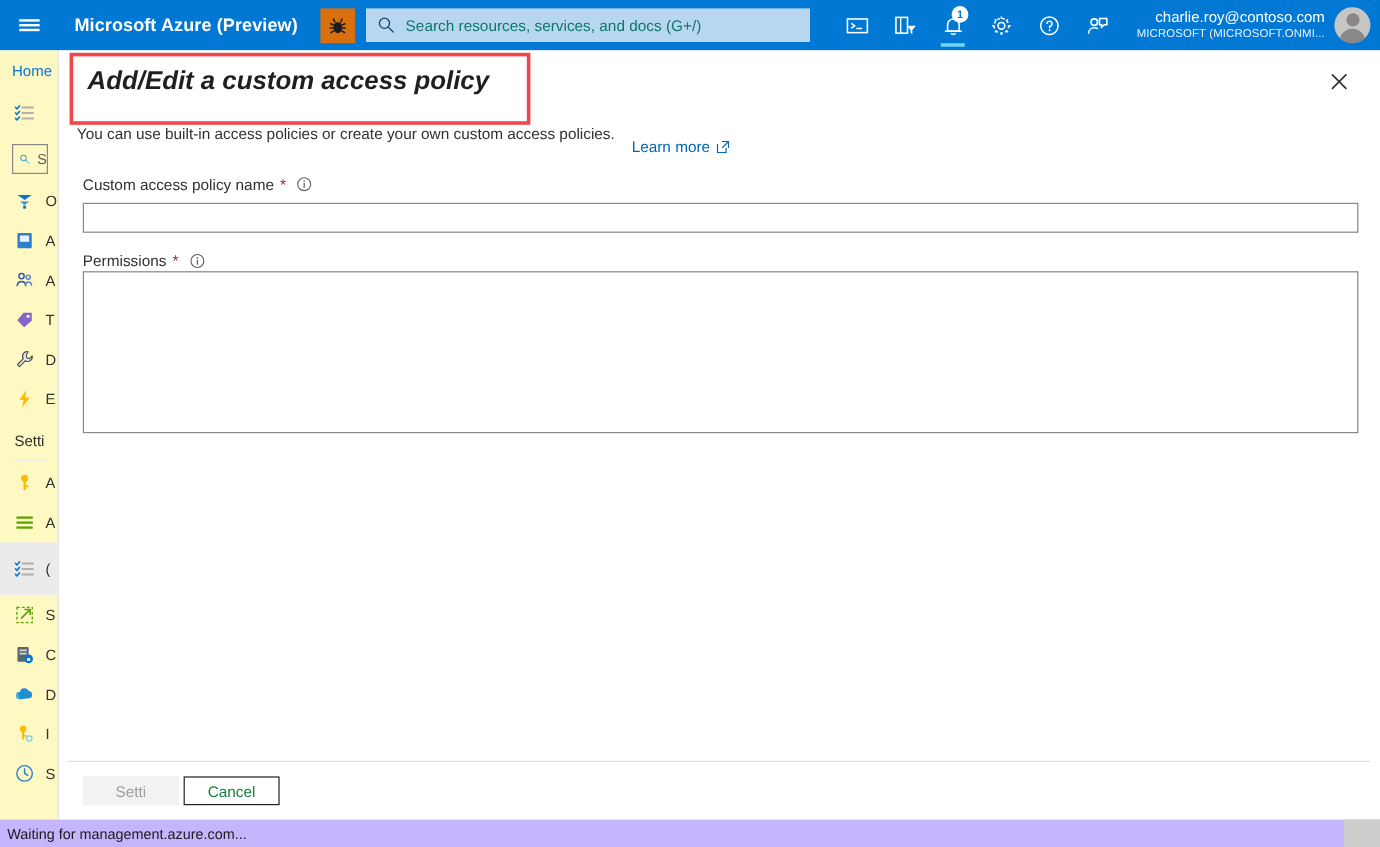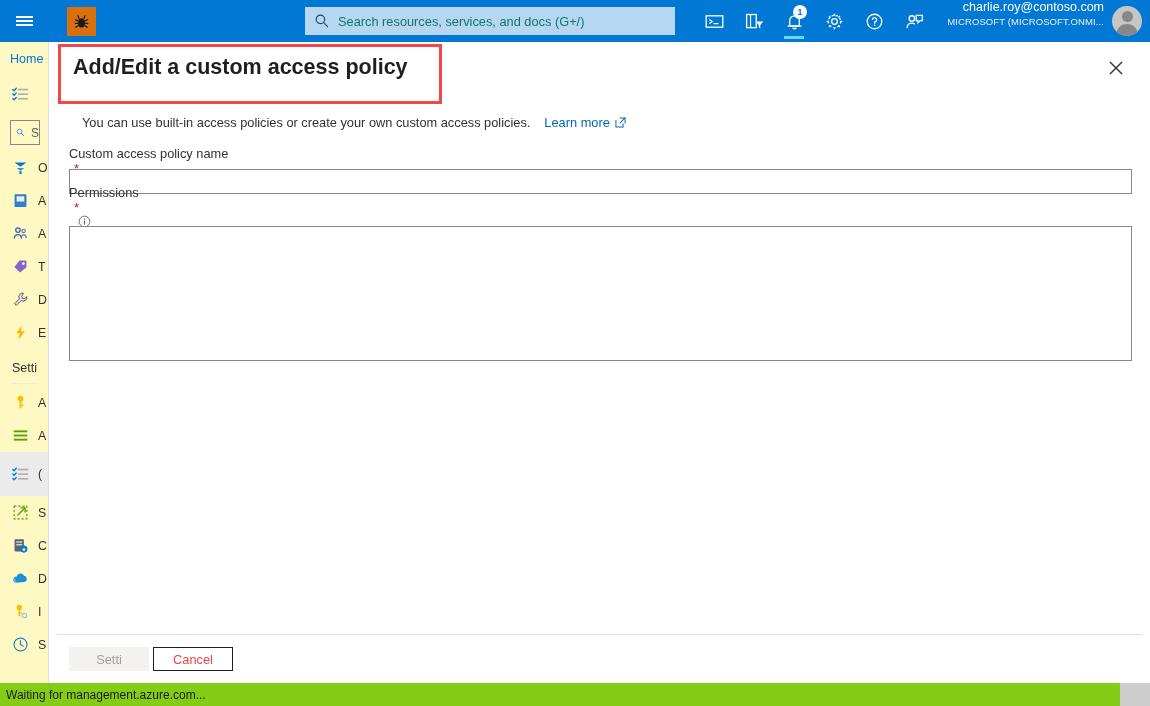--- a/index.html
+++ b/index.html
@@ -84,21 +84,21 @@
     position: absolute;
     top: 5px; right: 7px;
     width: 14px; height: 14px; border-radius: 50%;
     background: #ffffff; color: #0078d4;
     font-size: 9px; font-weight: bold;
     display: flex; align-items: center; justify-content: center;
   }
   .account {
     position: absolute; right: 46px; top: 0;
     height: 42px;
-    display: flex; flex-direction: column; 
+    display: flex; flex-direction: column; justify-content: center;
     align-items: flex-end;
     cursor: pointer;
   }
   .account .email { color: #ffffff; font-size: 12.5px; line-height: 15px; }
   .account .org {
     color: #e8f2fb; font-size: 9.5px; font-weight: normal;
     line-height: 13px; letter-spacing: 0.1px;
   }
   .avatar {
     position: absolute; right: 8px; top: 6px;
@@ -173,50 +173,50 @@
     width: 28px; height: 28px;
     display: flex; align-items: center; justify-content: center;
     cursor: pointer;
   }
   .title-wrap {
     position: absolute;
     left: 9px; top: 2px;
     width: 384px; height: 60px;
     border: 3px solid #f1474b;
     padding: 7px 0 0 12px;
+    font-style: italic;
   }
   .blade-title {
     font-size: 21.5px; font-weight: bold; color: #201f1e;
     line-height: 27px;
     white-space: nowrap;
   }
   .blade-sub {
     font-size: 11.8px; color: #605e5c;
     line-height: 16px;
     padding-top: 1px;
     white-space: nowrap;
   }
   .intro {
-    position: absolute; left: 33px; top: 62px;
+    position: absolute; left: 15px; top: 62px;
     font-size: 12.8px; color: #323130;
-    display: flex; align-items: flex-end;
+    display: flex; align-items: flex-start;
     white-space: nowrap;
   }
   .intro .lnk {
     color: #0067b8; margin-left: 14px; cursor: pointer;
     display: inline-flex; align-items: center; margin-top: 11px;
   }
   .intro .lnk .ext { margin-left: 5px; }
 
   .fld-label {
     position: absolute; left: 20px;
     font-size: 12.8px; color: #323130;
-    display: flex; 
-    white-space: nowrap;
-    flex-direction: column;
+    display: flex; align-items: center;
+    white-space: nowrap;
   }
   .req { color: #a4262c; margin-left: 5px; font-size: 13px; }
   .info-ico { margin-left: 9px; display: inline-flex; cursor: pointer; }
 
   .text-input {
     position: absolute; left: 20px;
     width: 1063px; height: 25px;
     border: 1px solid #8a8886;
     background: #ffffff;
     font-family: "Liberation Sans", sans-serif;
@@ -257,31 +257,31 @@
   }
   .btn-apply {
     width: 80px;
     background: #f3f2f1;
     color: #a19f9d;
     border: 1px solid #f3f2f1;
   }
   .btn-cancel {
     width: 80px;
     background: #ffffff;
-    color: #ef4444;
+    color: #15803d;
     border: 1px solid #201f1e;
     margin-left: 4px;
   }
 
   
   .statusbar {
     position: absolute;
     left: 0; bottom: 0;
     width: 1150px; height: 23px;
-    background: #84cc16;
+    background: #c4b5fd;
     display: flex; align-items: center;
     font-size: 12px; color: #1a1a1a;
     padding-left: 6px;
     white-space: nowrap;
   }
   .scroll-nub {
     position: absolute; right: 0; bottom: 0;
     width: 30px; height: 23px; background: #cdcdcd;
   }
 </style>
@@ -293,20 +293,21 @@
   <div class="topbar">
 
     <div class="hamburger">
       <div>
         <span class="bar"></span>
         <span class="bar"></span>
         <span class="bar"></span>
       </div>
     </div>
 
+    <div class="brand">Microsoft Azure (Preview)</div>
 
     <div class="bug-btn">
       <svg width="17" height="17" viewBox="0 0 24 24">
         <g stroke="#1b1b1b" stroke-width="1.8" fill="none" stroke-linecap="round">
           <ellipse cx="12" cy="14" rx="5" ry="6.5" fill="#1b1b1b" stroke="none"></ellipse>
           <path d="M8.5 7.5 L7 4 M15.5 7.5 L17 4"></path>
           <path d="M7 11 L3.5 9.5 M7 14.5 L3.2 14.5 M7.3 18 L4 20"></path>
           <path d="M17 11 L20.5 9.5 M17 14.5 L20.8 14.5 M16.7 18 L20 20"></path>
         </g>
       </svg>
@@ -601,21 +602,21 @@
       <span class="info-ico">
         <svg width="13" height="13" viewBox="0 0 16 16">
           <circle cx="8" cy="8" r="6.6" fill="none" stroke="#605e5c" stroke-width="1.1"></circle>
           <circle cx="8" cy="4.8" r="0.85" fill="#605e5c"></circle>
           <rect x="7.35" y="6.7" width="1.3" height="5" fill="#605e5c"></rect>
         </svg>
       </span>
     </div>
     <input class="text-input" style="top: 127px;" value="" placeholder="">
 
-    <div class="fld-label" style="top:143px;">
+    <div class="fld-label" style="top:168px;">
       <span>Permissions</span>
       <span class="req">*</span>
       <span class="info-ico">
         <svg width="13" height="13" viewBox="0 0 16 16">
           <circle cx="8" cy="8" r="6.6" fill="none" stroke="#605e5c" stroke-width="1.1"></circle>
           <circle cx="8" cy="4.8" r="0.85" fill="#605e5c"></circle>
           <rect x="7.35" y="6.7" width="1.3" height="5" fill="#605e5c"></rect>
         </svg>
       </span>
     </div>

